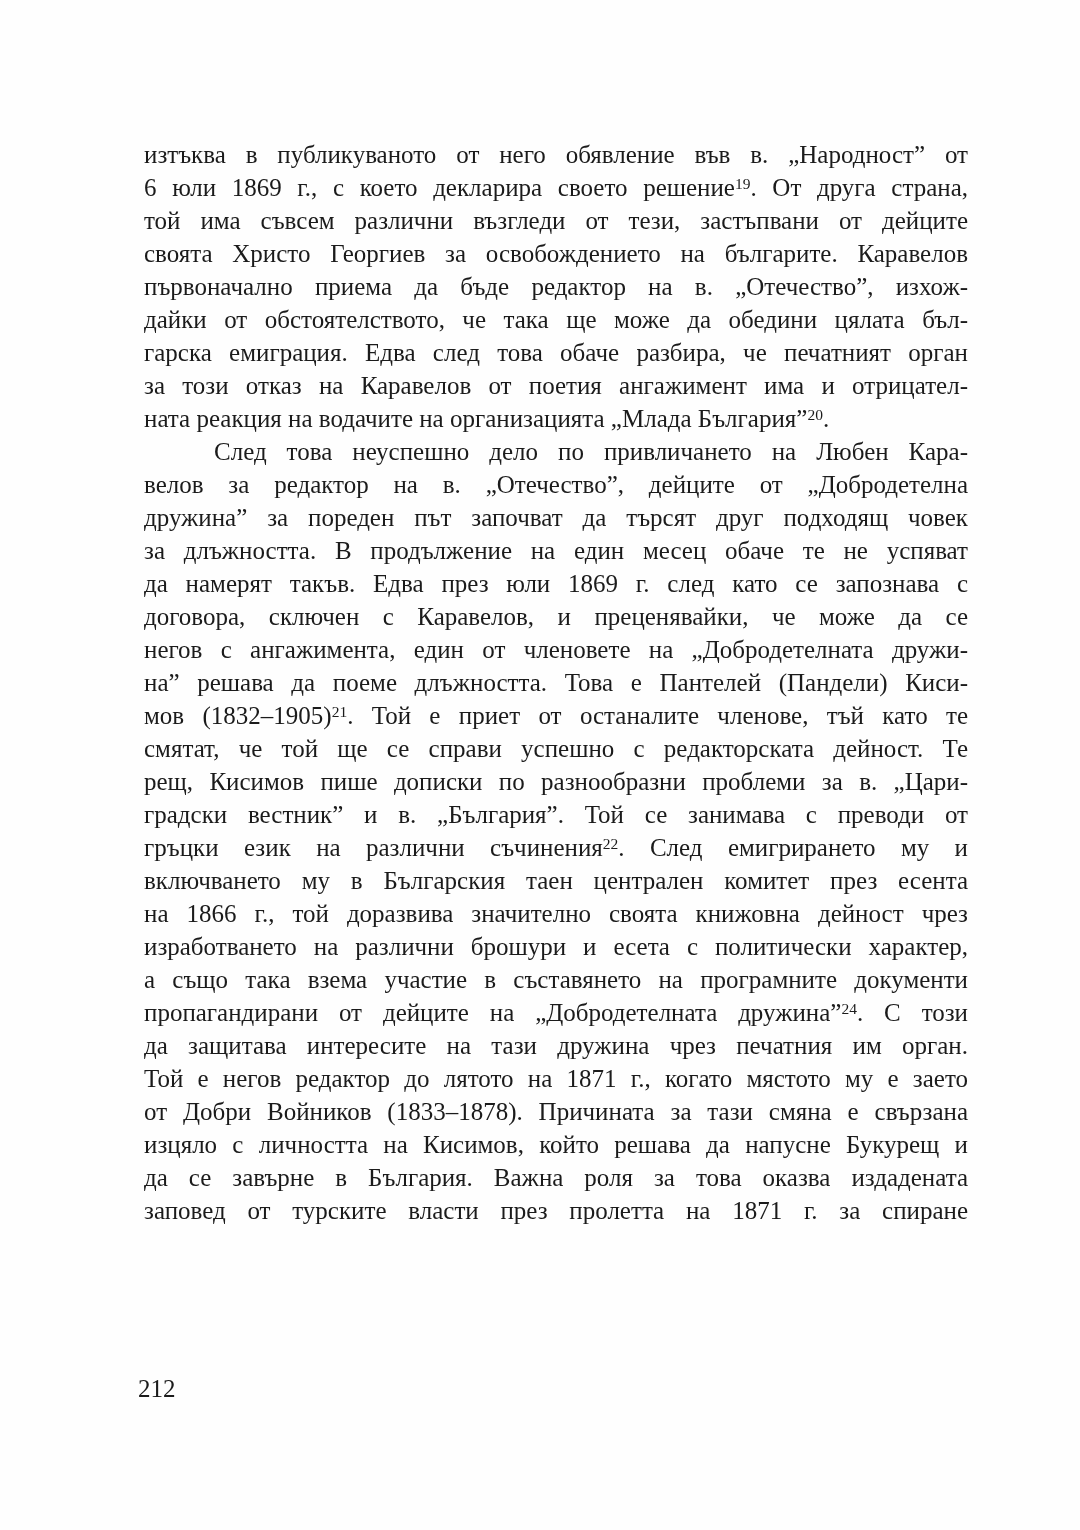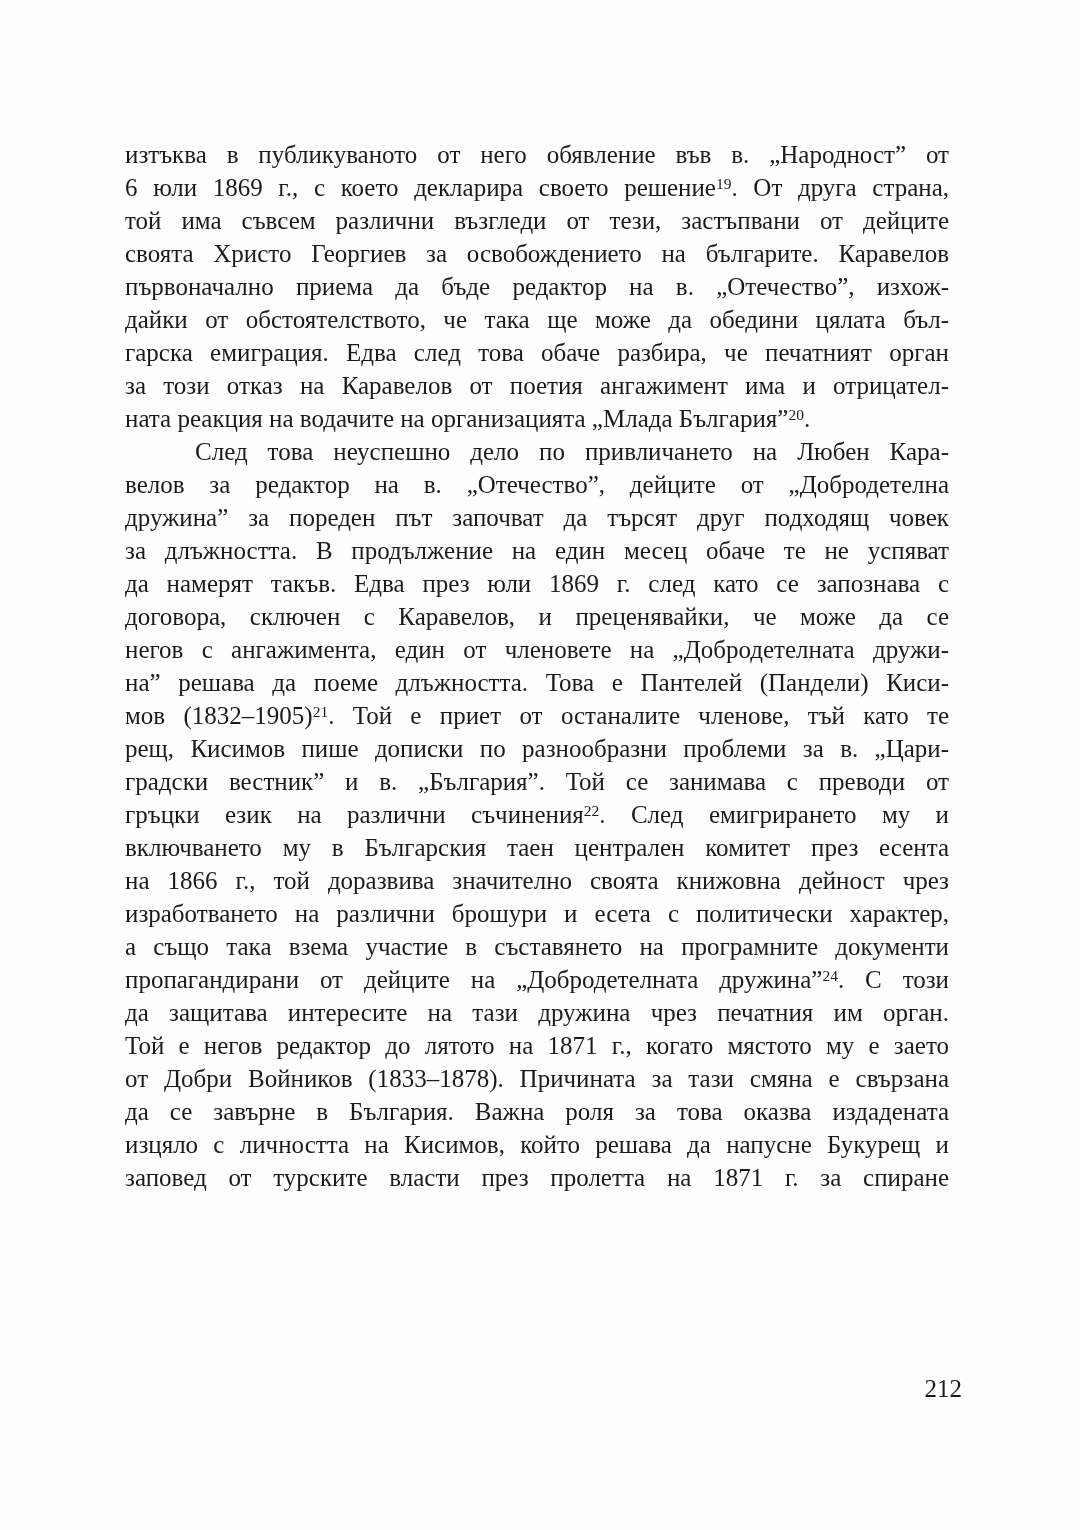--- a/index.html
+++ b/index.html
@@ -14,21 +14,21 @@
     color: #1b1b1b;
     overflow: hidden;
   }
   .page {
     position: relative;
     width: 1080px;
     height: 1530px;
   }
   .text-block {
     position: absolute;
-    left: 125px;
+    left: 144px;
     top: 138px;
     width: 824px;
   }
   .paragraph {
     margin: 0;
     padding: 0;
   }
   .line {
     font-size: 25px;
     line-height: 33px;
@@ -49,21 +49,21 @@
     line-height: 0;
     vertical-align: baseline;
     position: relative;
     top: -0.45em;
   }
   .page-number {
     position: absolute;
     left: 138px;
     top: 1372px;
     width: 824px;
-    text-align: right;
+    text-align: left;
     font-size: 25px;
     line-height: 33px;
   }
 </style>
 </head>
 <body>
 
 <div class="page">
   <div class="text-block">
 
@@ -81,30 +81,31 @@
       <div class="paragraph">
         <div class="line indent">След това неуспешно дело по привличането на Любен Кара-</div>
         <div class="line">велов за редактор на в. „Отечество”, дейците от „Добродетелна</div>
         <div class="line">дружина” за пореден път започват да търсят друг подходящ човек</div>
         <div class="line">за длъжността. В продължение на един месец обаче те не успяват</div>
         <div class="line">да намерят такъв. Едва през юли 1869 г. след като се запознава с</div>
         <div class="line">договора, сключен с Каравелов, и преценявайки, че може да се</div>
         <div class="line">негов с ангажимента, един от членовете на „Добродетелната дружи-</div>
         <div class="line">на” решава да поеме длъжността. Това е Пантелей (Пандели) Киси-</div>
         <div class="line">мов (1832–1905)<sup>21</sup>. Той е приет от останалите членове, тъй като те</div>
+        <div class="line">смятат, че той ще се справи успешно с редакторската дейност. Те</div>
         <div class="line">рещ, Кисимов пише дописки по разнообразни проблеми за в. „Цари-</div>
         <div class="line">градски вестник” и в. „България”. Той се занимава с преводи от</div>
         <div class="line">гръцки език на различни съчинения<sup>22</sup>. След емигрирането му и</div>
         <div class="line">включването му в Българския таен централен комитет през есента</div>
         <div class="line">на 1866 г., той доразвива значително своята книжовна дейност чрез</div>
         <div class="line">изработването на различни брошури и есета с политически характер,</div>
         <div class="line">а също така взема участие в съставянето на програмните документи</div>
         <div class="line">пропагандирани от дейците на „Добродетелната дружина”<sup>24</sup>. С този</div>
         <div class="line">да защитава интересите на тази дружина чрез печатния им орган.</div>
         <div class="line">Той е негов редактор до лятото на 1871 г., когато мястото му е заето</div>
         <div class="line">от Добри Войников (1833–1878). Причината за тази смяна е свързана</div>
+        <div class="line">изцяло с личността на Кисимов, който решава да напусне Букурещ и</div>
         <div class="line">да се завърне в България. Важна роля за това оказва издадената</div>
-        <div class="line">изцяло с личността на Кисимов, който решава да напусне Букурещ и</div>
         <div class="line">заповед от турските власти през пролетта на 1871 г. за спиране</div>
       </div>
     </div>
   <div class="page-number">212</div>
 </div>
 
 </body></html>

